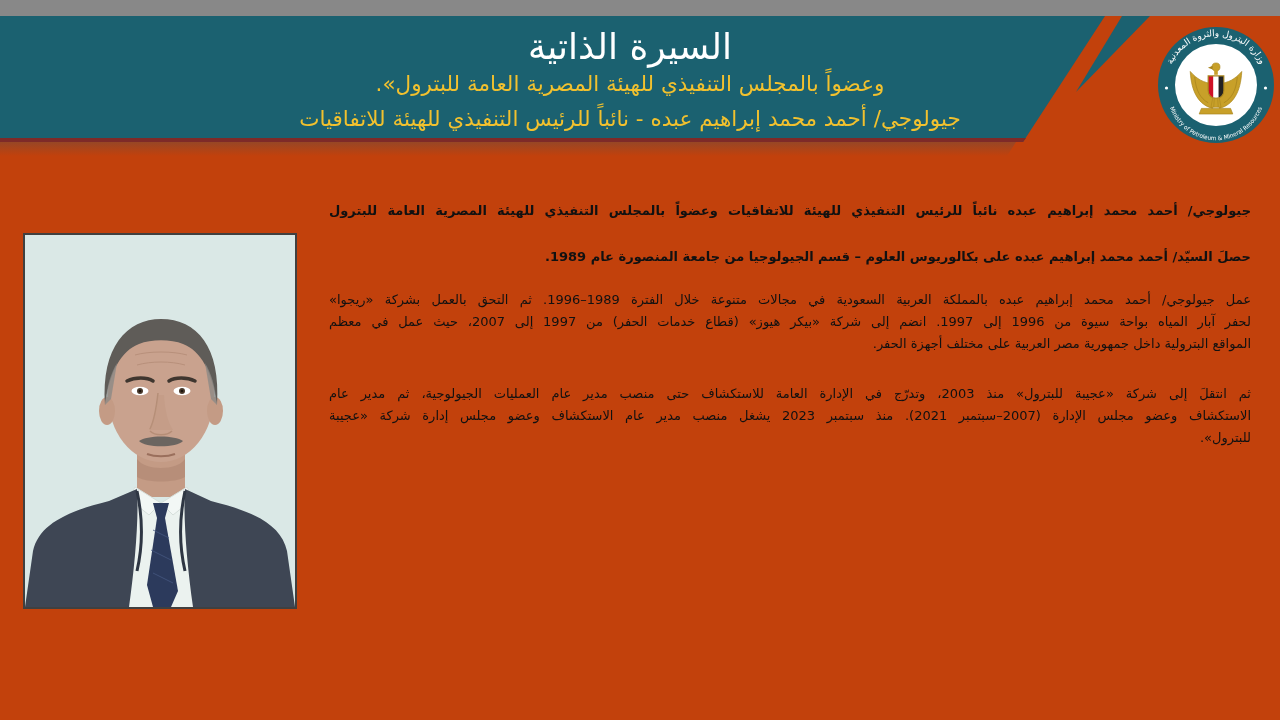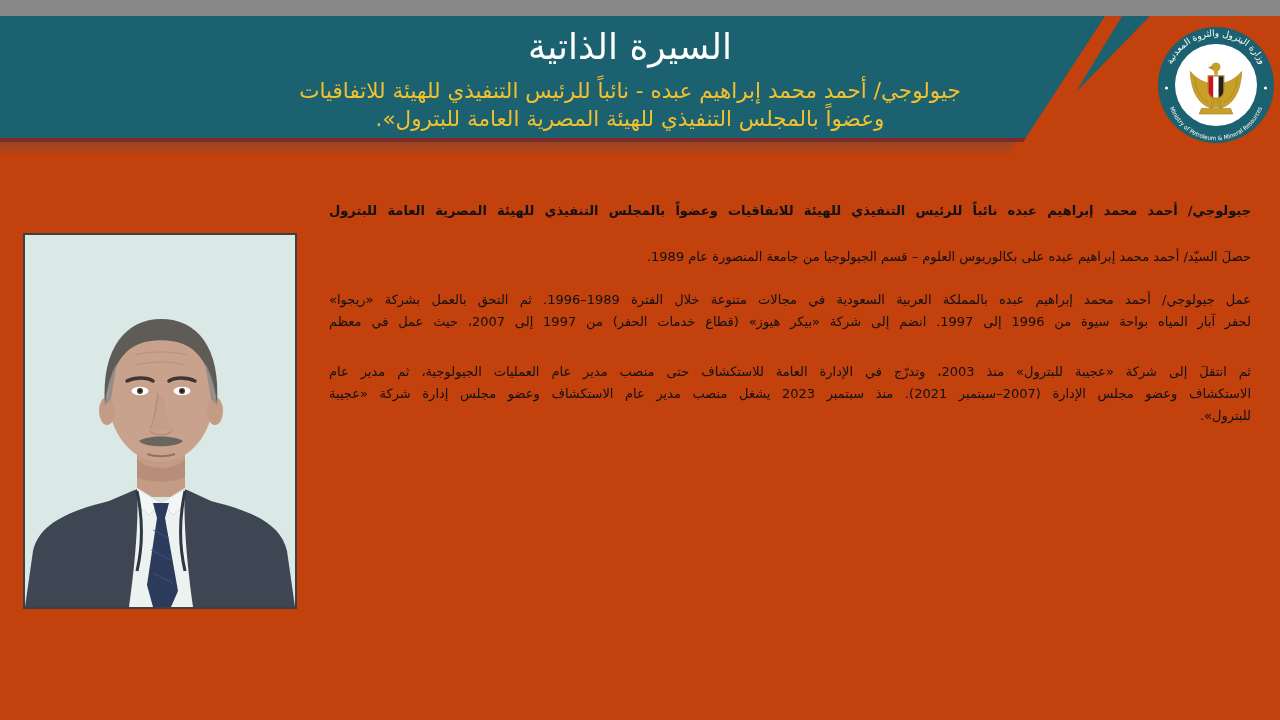--- a/index.html
+++ b/index.html
@@ -42,40 +42,40 @@
     border:2px solid #404040;box-sizing:border-box;background:#DAE8E6;
   }
   .photo-frame svg{display:block;width:100%;height:100%;}
   
   .cv-text{
     position:absolute;top:184px;right:29px;width:922px;
     direction:rtl;color:#111;font-size:13px;
   }
   .para{margin:0 0 0 0;}
   .para.gap-a{margin-bottom:24px;}
-  .para.gap-b{margin-bottom:21px;}
+  .para.gap-b{margin-bottom:21px;font-weight:bold;}
   .para.gap-c{margin-bottom:28px;}
   .line{min-height:22px;line-height:22px;text-align:right;}
   .line.j{text-align:justify;text-align-last:justify;}
   .line.b{font-weight:bold;}
 </style>
 </head>
 <body>
 
 <div class="slide">
 
   <div class="banner"></div>
   <div class="banner-underline"></div>
   <div class="banner-shadow"></div>
   <div class="corner-band"></div>
 
   <div class="header-text">
     <div class="page-title">السيرة الذاتية</div>
+    <div class="subtitle">وعضواً بالمجلس التنفيذي للهيئة المصرية العامة للبترول».</div>
     <div class="subtitle first">جيولوجي/ أحمد محمد إبراهيم عبده - نائباً للرئيس التنفيذي للهيئة للاتفاقيات</div>
-    <div class="subtitle">وعضواً بالمجلس التنفيذي للهيئة المصرية العامة للبترول».</div>
   </div>
 
   <svg class="logo-svg" viewBox="0 0 124 124" aria-hidden="true">
     <g>
       <circle cx="62" cy="62" r="58" fill="#1B6170"></circle>
       <circle cx="62" cy="62" r="41" fill="#ffffff"></circle>
       <circle cx="12.5" cy="65" r="1.6" fill="#ffffff"></circle>
       <circle cx="111.5" cy="65" r="1.6" fill="#ffffff"></circle>
       <path id="arcT" d="M 14 72 A 49 49 0 1 1 110 72" fill="none"></path>
       <path id="arcB" d="M 14 78 A 49 49 0 0 0 110 78" fill="none"></path>
@@ -164,20 +164,21 @@
   <div class="cv-text">
     <div class="para gap-a">
       <div class="line j b">جيولوجي/ أحمد محمد إبراهيم عبده نائباً للرئيس التنفيذي للهيئة للاتفاقيات وعضواً بالمجلس التنفيذي للهيئة المصرية العامة للبترول</div>
     </div>
     <div class="para gap-b">
       <div class="line">حصلَ السيّد/ أحمد محمد إبراهيم عبده على بكالوريوس العلوم – قسم الجيولوجيا من جامعة المنصورة عام 1989.</div>
     </div>
     <div class="para gap-c">
       <div class="line j">عمل جيولوجي/ أحمد محمد إبراهيم عبده بالمملكة العربية السعودية في مجالات متنوعة خلال الفترة 1989–1996.  ثم التحق بالعمل بشركة «ريجوا»</div>
       <div class="line j">لحفر آبار المياه بواحة سيوة من 1996 إلى 1997.  انضم إلى شركة «بيكر هيوز» (قطاع خدمات الحفر) من 1997 إلى 2007، حيث عمل في معظم</div>
+      <div class="line">المواقع البترولية داخل جمهورية مصر العربية على مختلف أجهزة الحفر.</div>
     </div>
     <div class="para">
       <div class="line j">ثم انتقلَ إلى شركة «عجيبة للبترول» منذ 2003، وتدرّج في الإدارة العامة للاستكشاف حتى منصب مدير عام العمليات الجيولوجية، ثم مدير عام</div>
       <div class="line j">الاستكشاف وعضو مجلس الإدارة (2007–سبتمبر 2021).  منذ سبتمبر 2023 يشغل منصب مدير عام الاستكشاف وعضو مجلس إدارة شركة «عجيبة</div>
       <div class="line">للبترول».</div>
     </div>
   </div>
 
 </div>
 

